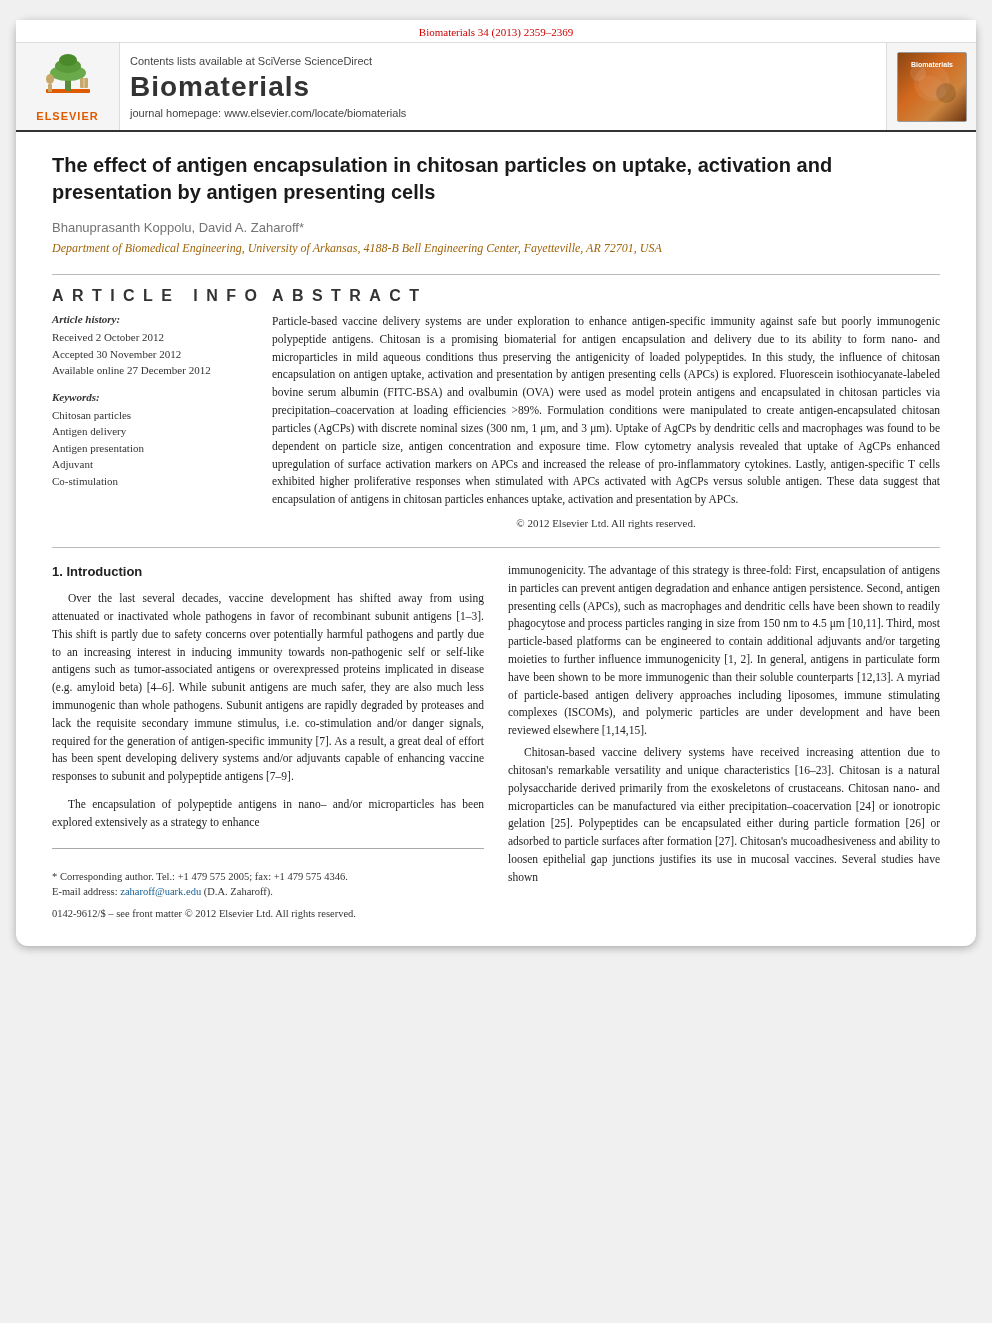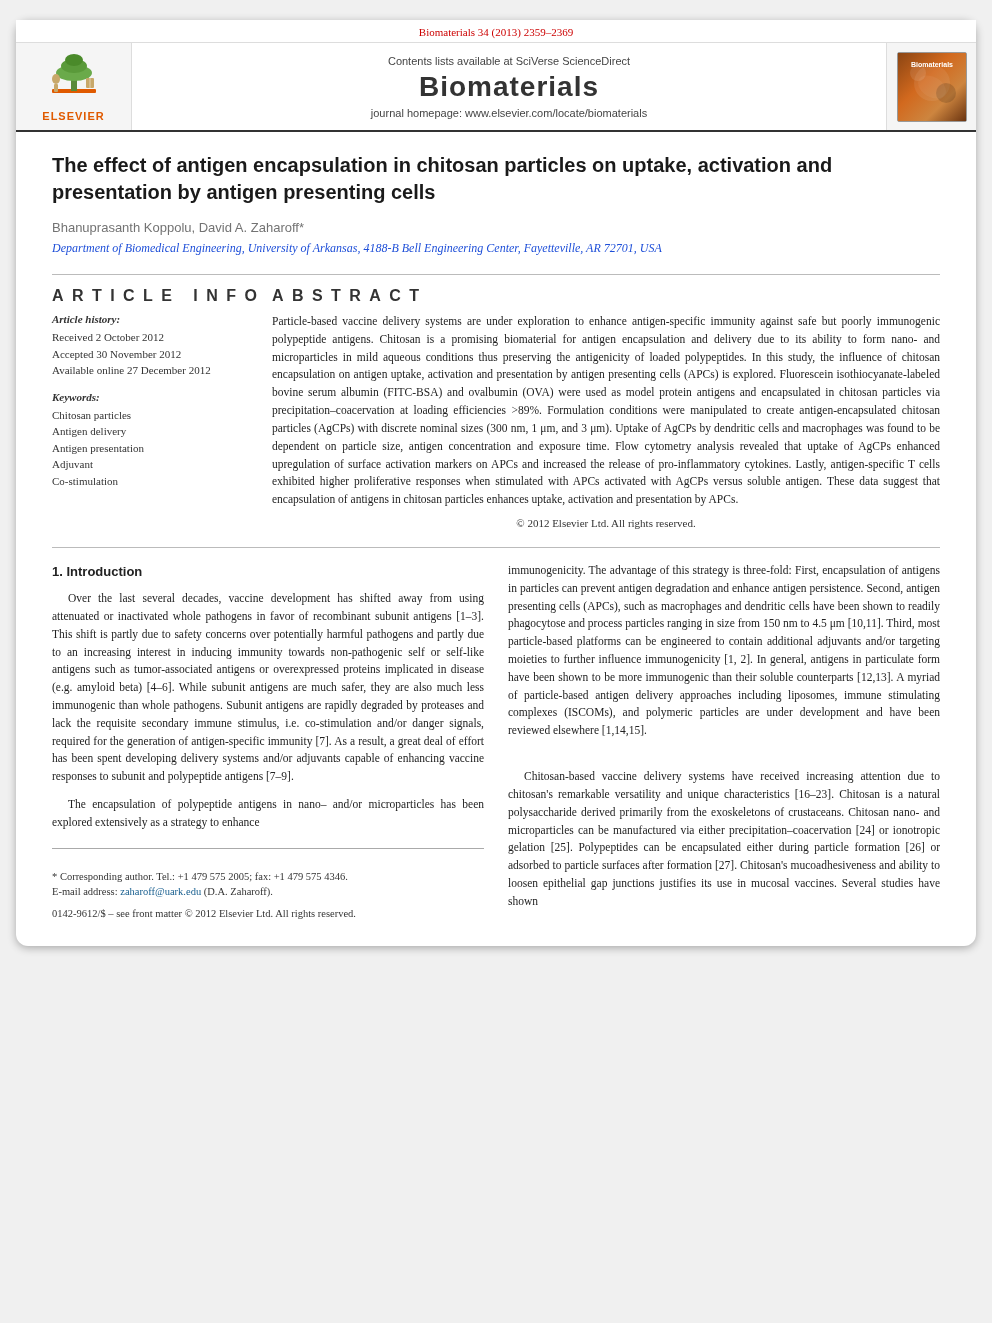--- a/index.html
+++ b/index.html
@@ -27,21 +27,21 @@
       color: #c00;
     }
     
     .journal-header {
       display: flex;
       align-items: stretch;
       border-bottom: 2px solid #333;
       padding: 0;
     }
     .header-left {
-      width: 116px;
+      width: 104px;
       min-height: 80px;
       background: #f5f5f5;
       border-right: 1px solid #ddd;
       display: flex;
       align-items: center;
       justify-content: center;
       padding: 8px;
     }
     .elsevier-logo {
       display: flex;
@@ -57,21 +57,21 @@
       font-size: 11px;
       font-weight: bold;
       color: #e05a00;
       letter-spacing: 1px;
       font-family: Arial, sans-serif;
     }
     .header-center {
       flex: 1;
       display: flex;
       flex-direction: column;
-      align-items: center;
+      align-items: flex-start;
       justify-content: center;
       padding: 6px 10px;
     }
     .sciverse-line {
       font-size: 11px;
       color: #444;
       font-family: Arial, sans-serif;
       margin-bottom: 4px;
     }
     .journal-title-main {
@@ -121,21 +121,21 @@
       font-family: Arial, sans-serif;
     }
     .article-authors {
       font-size: 13px;
       color: #737373;
       margin-bottom: 6px;
       font-family: Arial, sans-serif;
     }
     .article-affiliation {
       font-size: 12px;
-      color: #1d4ed8;
+      color: #a16207;
       font-style: italic;
       margin-bottom: 18px;
       font-family: 'Times New Roman', Times, serif;
     }
 
     
     .two-col {
       display: flex;
       gap: 20px;
       margin-bottom: 18px;
@@ -212,21 +212,21 @@
       text-align: justify;
     }
     .section-number-title {
       font-size: 13px;
       font-weight: bold;
       font-family: Arial, sans-serif;
       color: #222;
       margin-bottom: 8px;
     }
     .body-para {
-      margin-bottom: 28px;
+      margin-bottom: 4px;
       font-size: 11.5px;
       line-height: 1.55;
       text-align: justify;
     }
     .body-para-indent {
       text-indent: 16px;
       margin-bottom: 10px;
       font-size: 11.5px;
       line-height: 1.55;
       text-align: justify;

